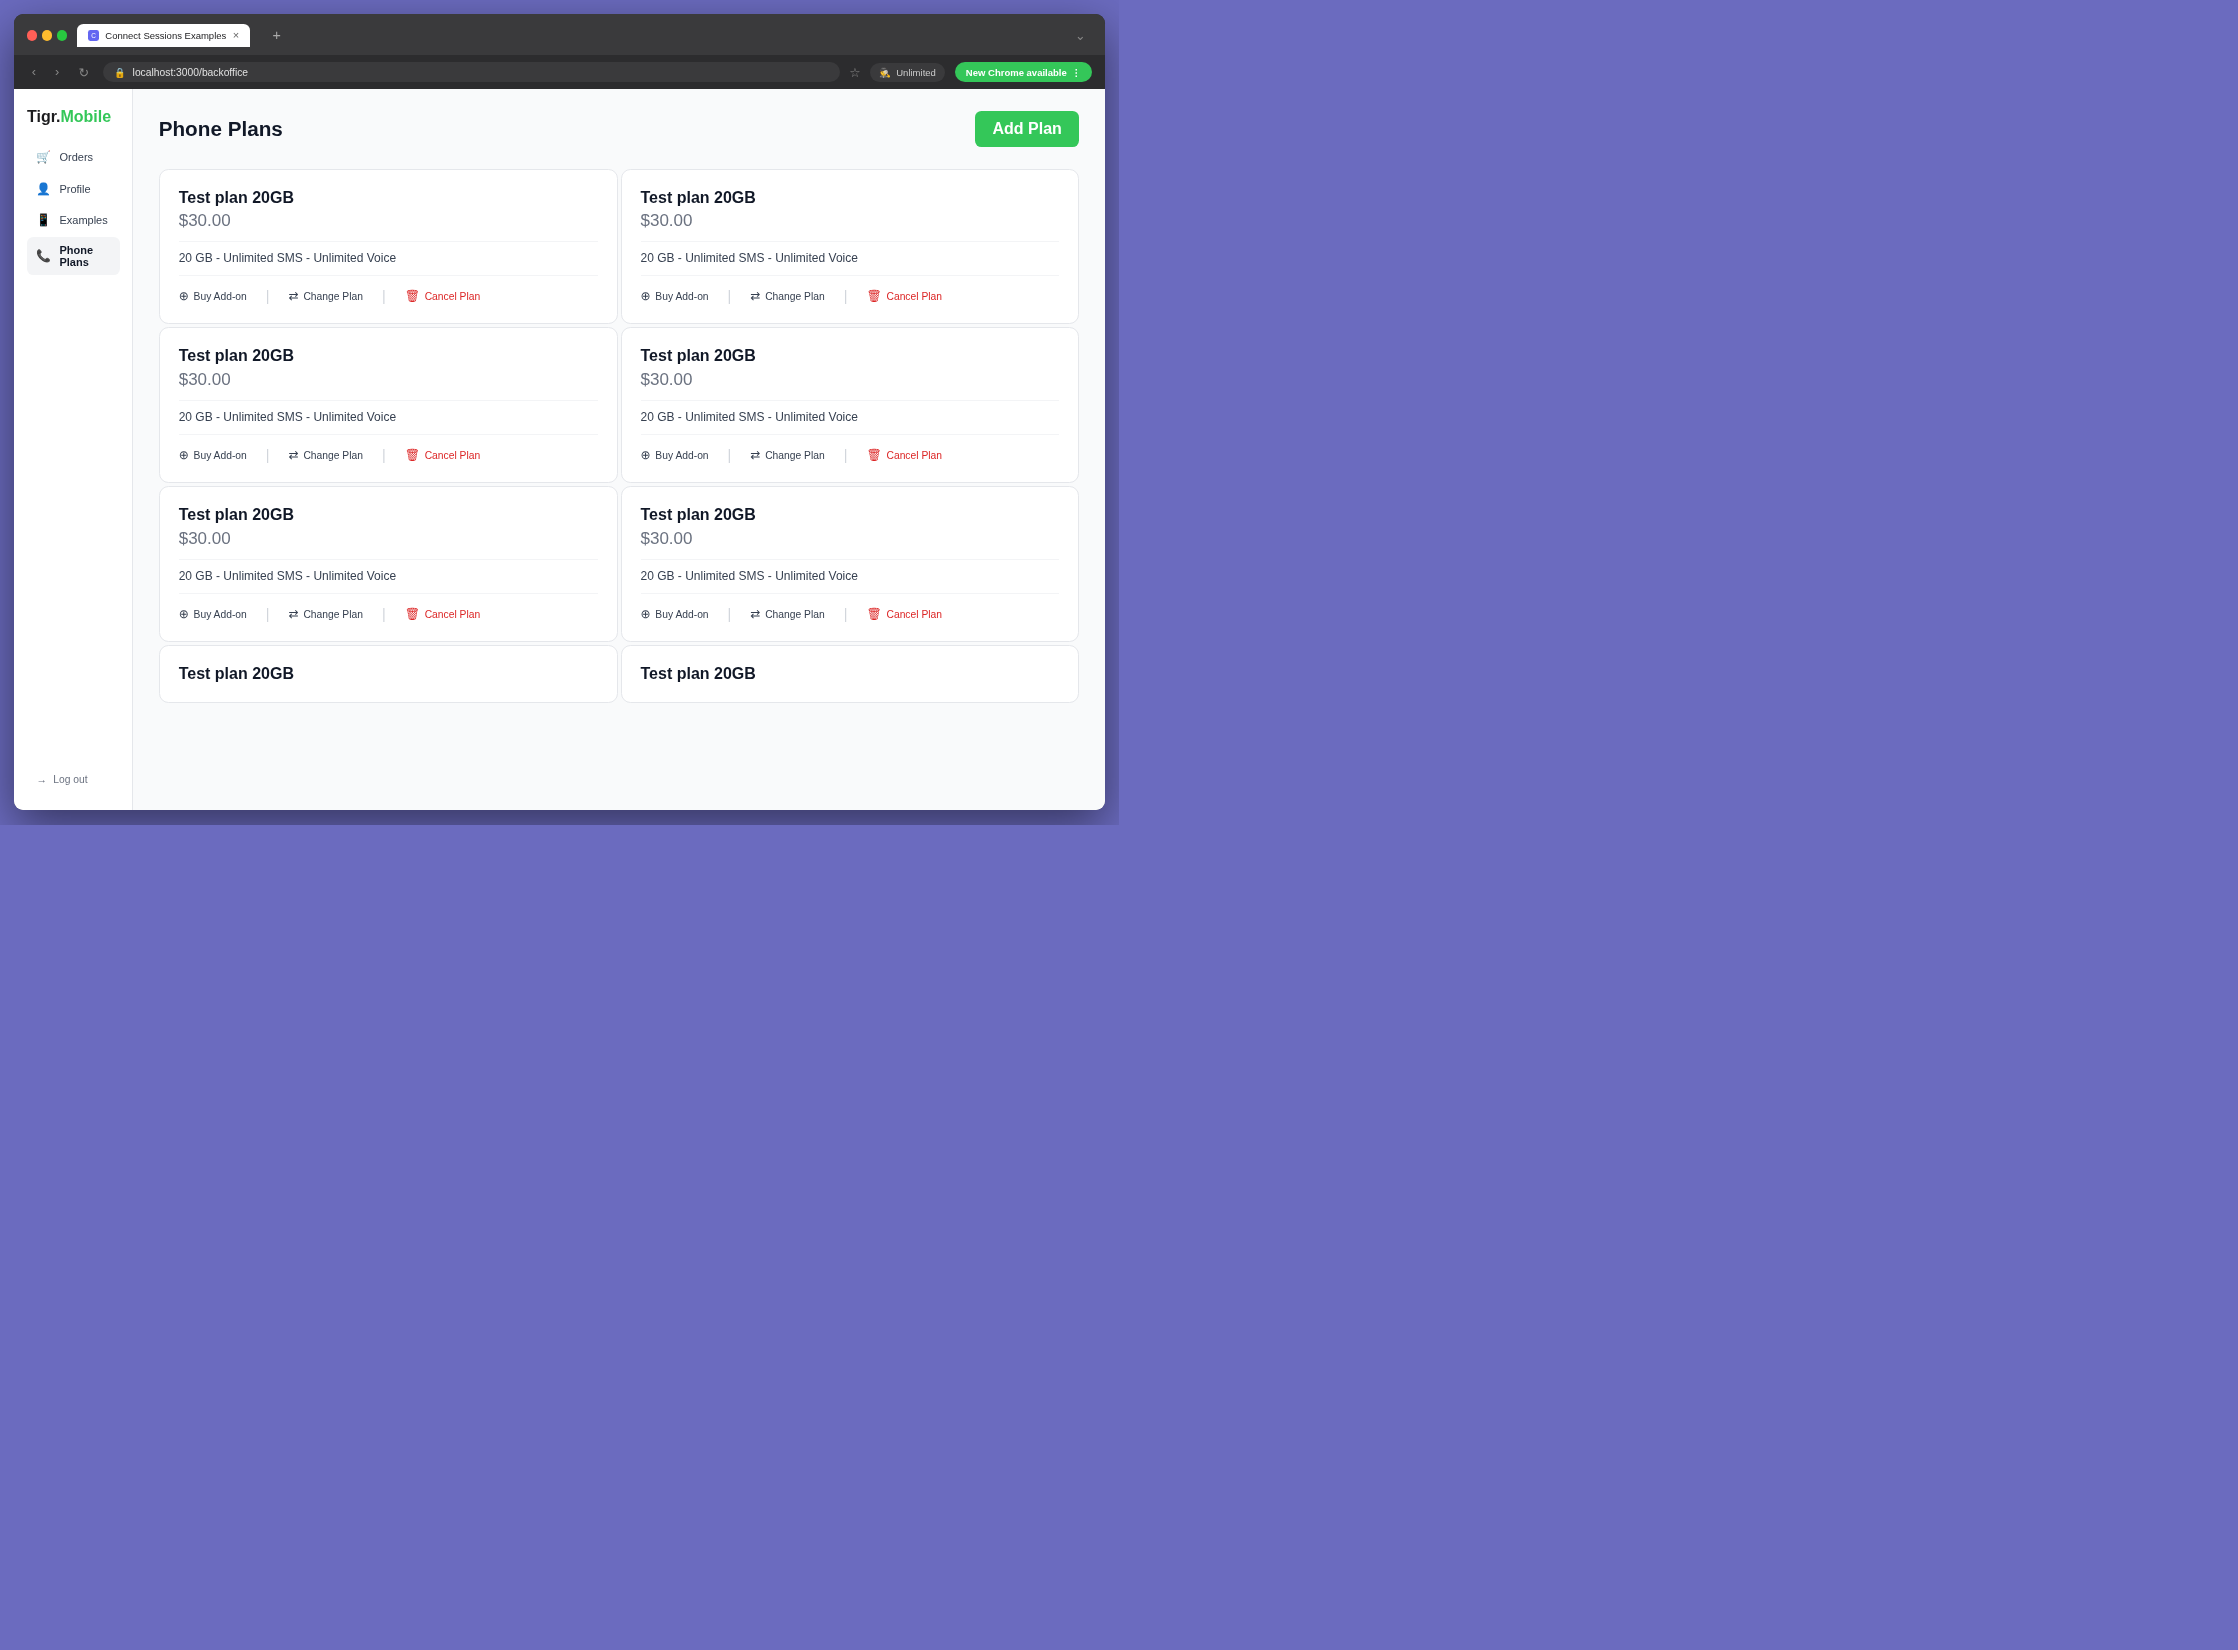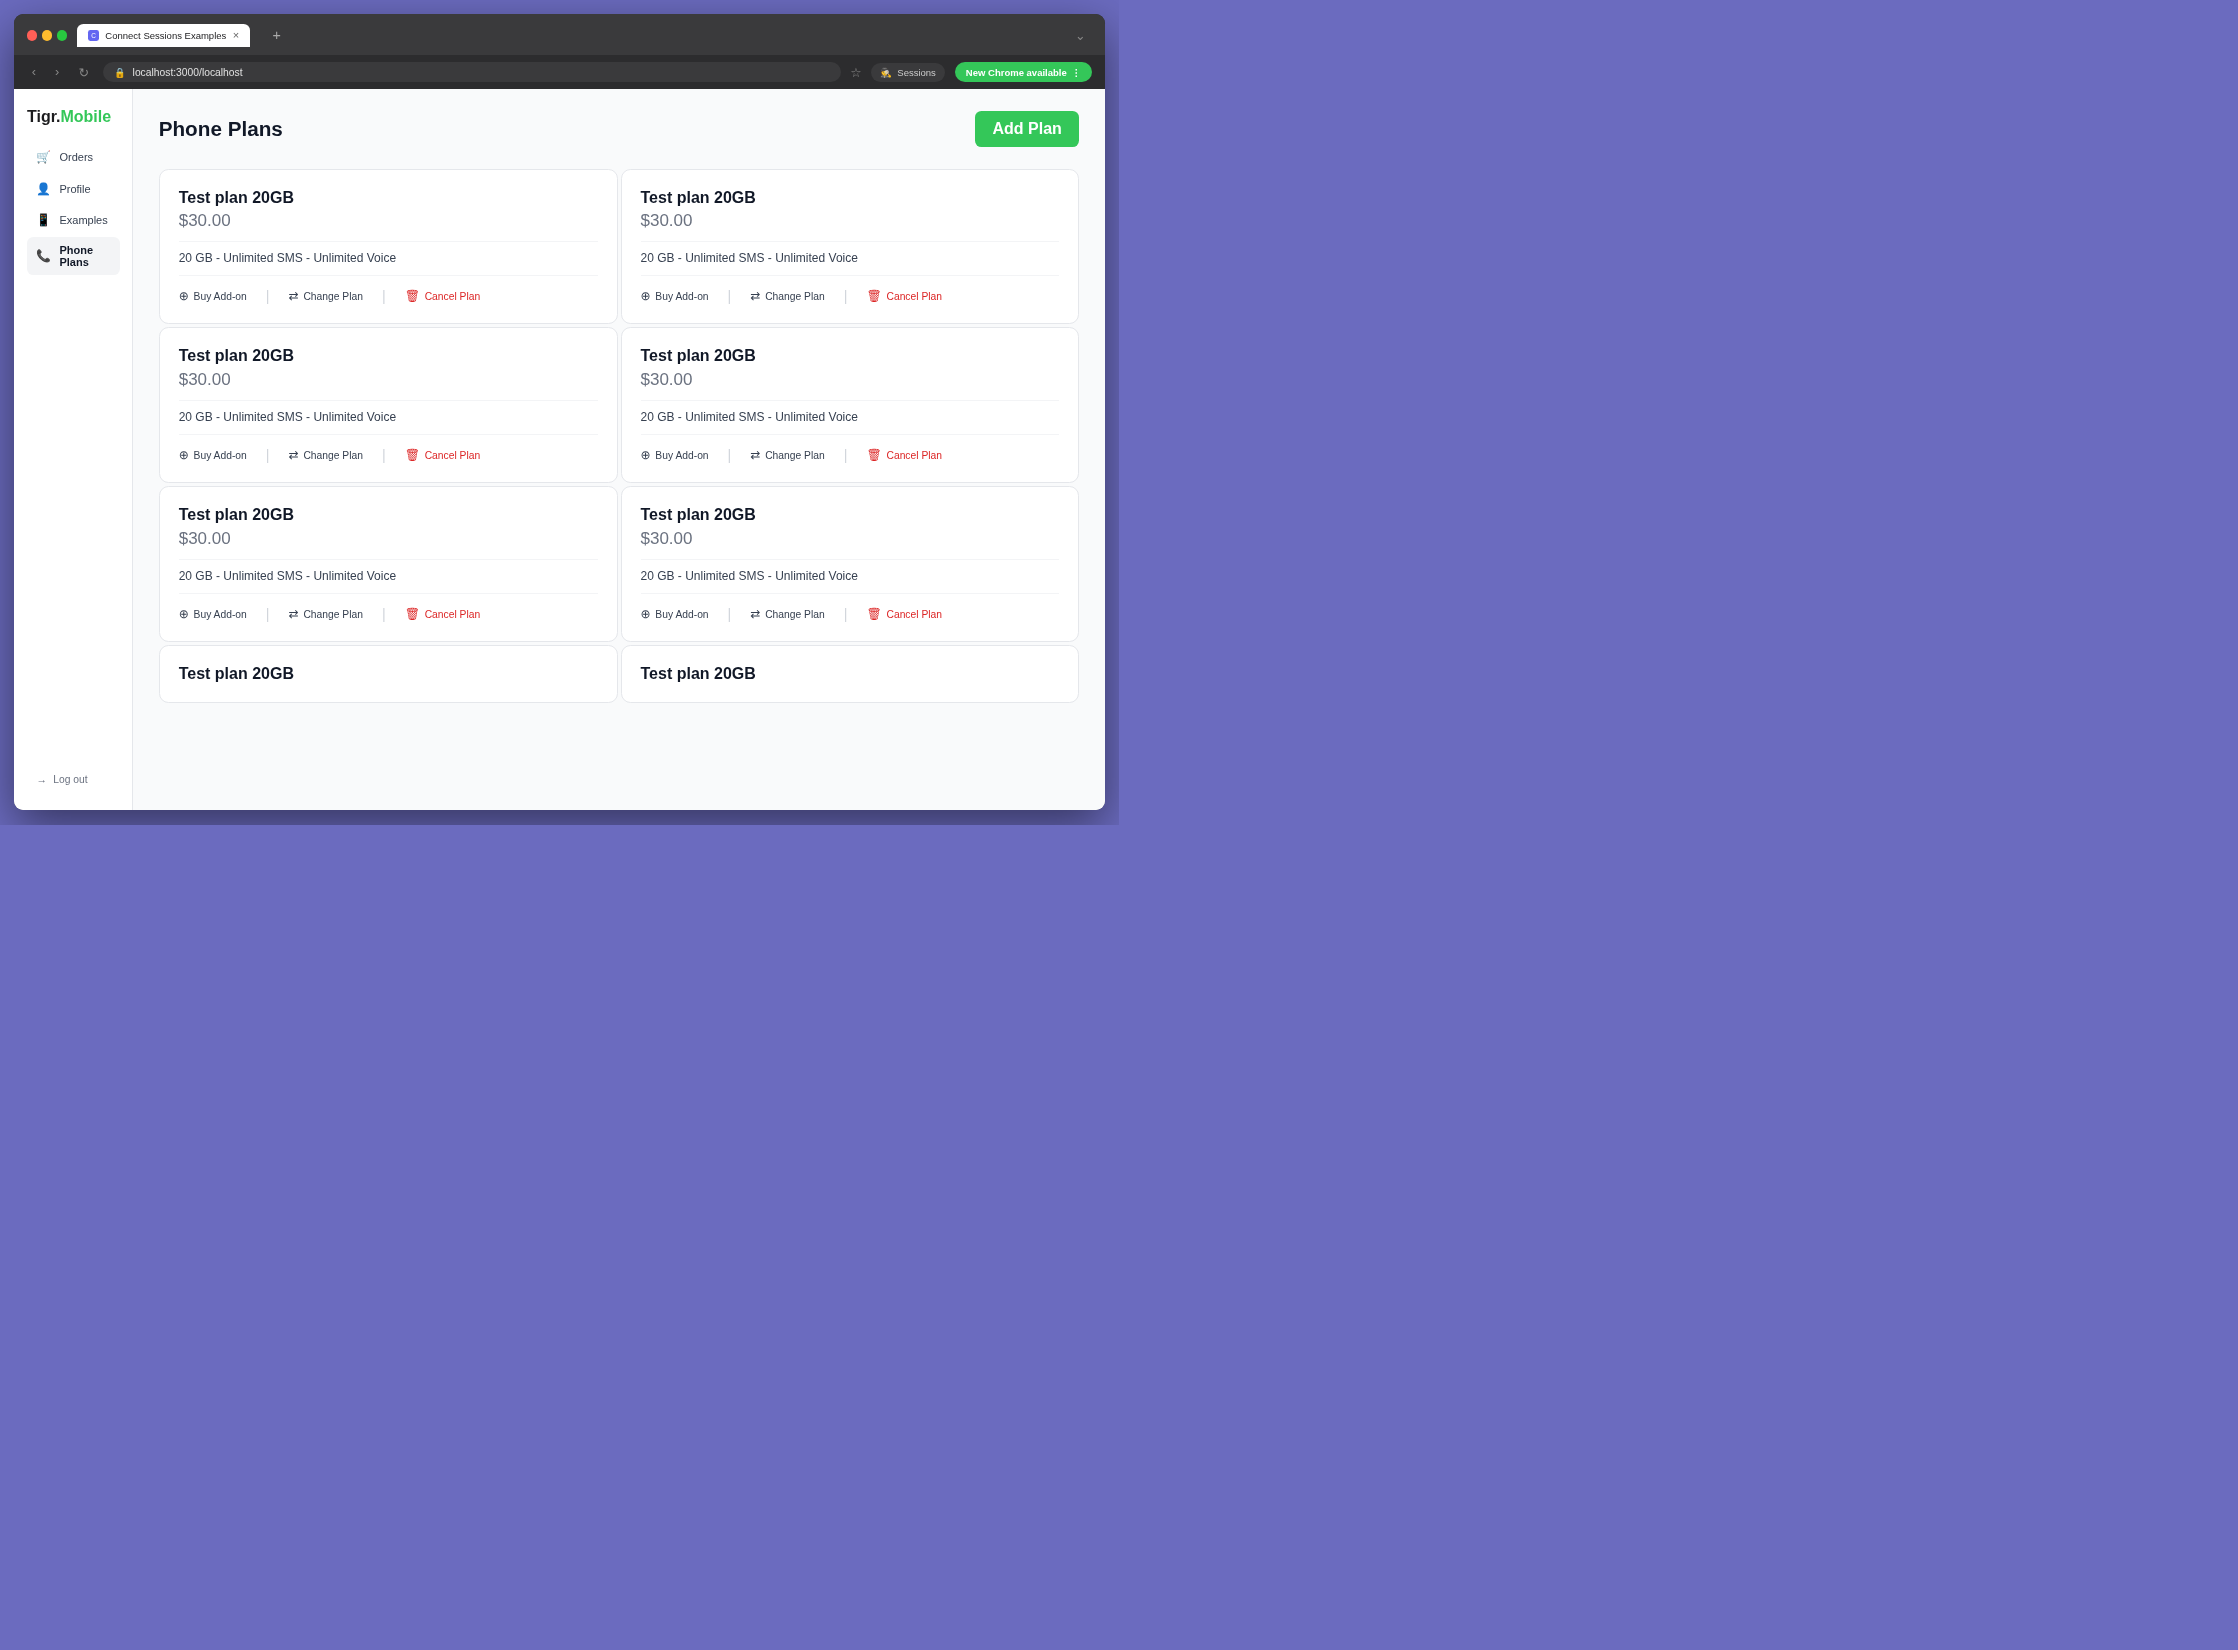--- a/index.html
+++ b/index.html
@@ -371,27 +371,27 @@
       <div style="margin-left:auto; color:#888; font-size:12.7px; padding-right:6.4px;">⌄</div>
     </div>
   </div>
 
   <div class="nav-bar">
     <button class="nav-btn">‹</button>
     <button class="nav-btn">›</button>
     <button class="nav-btn">↻</button>
     <div class="address-bar">
       <span class="address-icon">🔒</span>
-      <span>localhost:3000/localhost</span>
+      <span>localhost:3000/backoffice</span>
     </div>
     <div class="nav-actions">
       <span class="star-btn">☆</span>
       <div class="incognito-pill">
         <span>🕵</span>
-        <span>Sessions</span>
+        <span>Unlimited</span>
       </div>
       <button class="new-chrome-btn">
         <span>New Chrome available</span>
         <span>⋮</span>
       </button>
     </div>
   </div>
 
   <div class="app-container">
 

